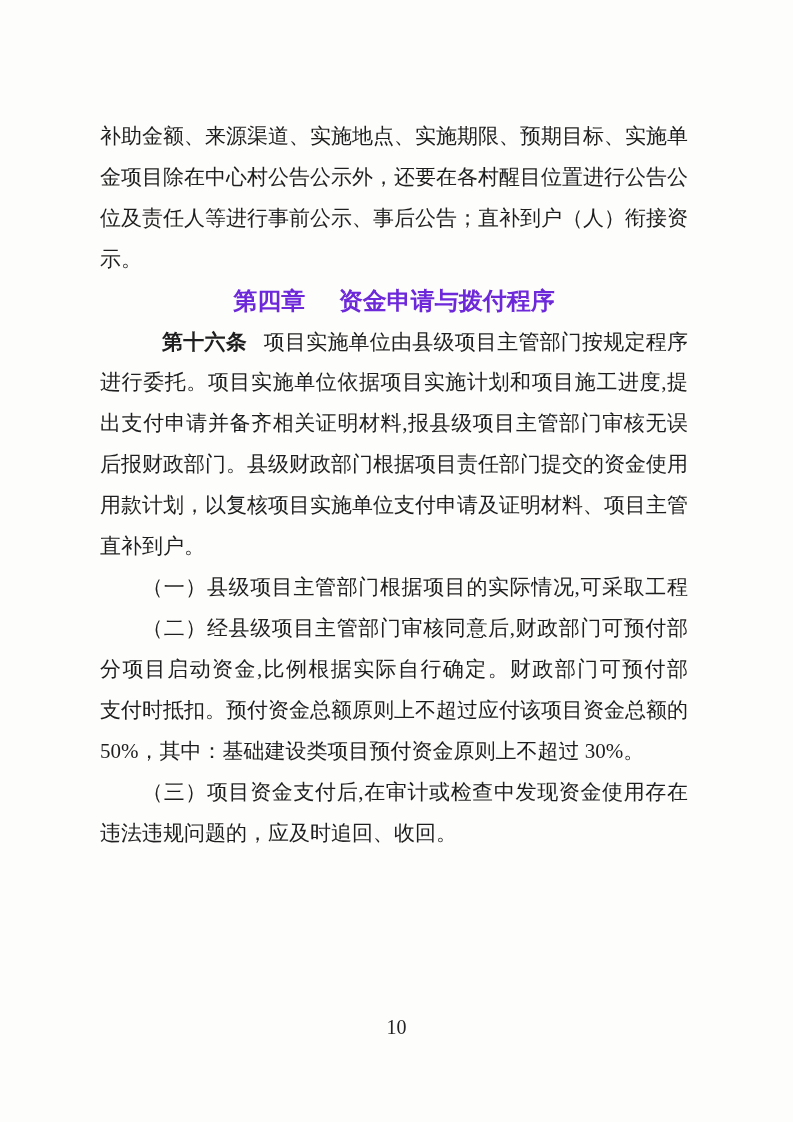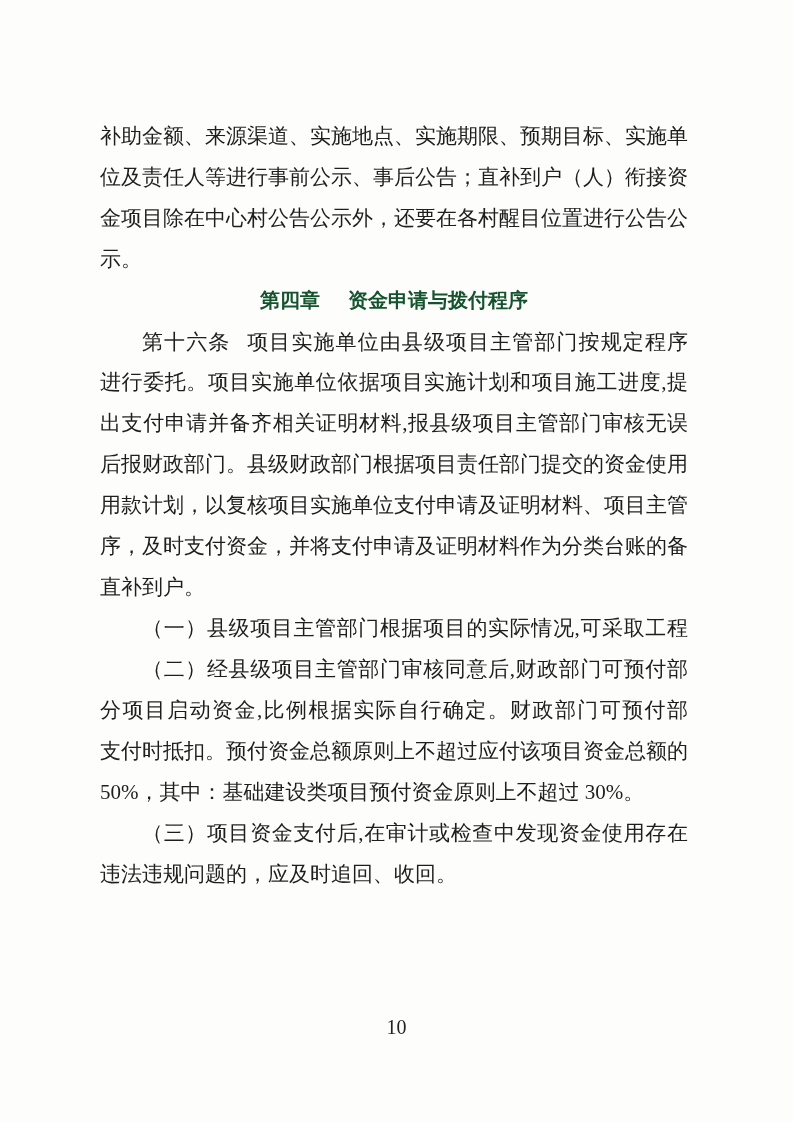--- a/index.html
+++ b/index.html
@@ -34,63 +34,63 @@
     text-align-last: left;
   }
   .indent { text-indent: 2em; }
   .heading {
     line-height: 41px;
     height: 41px;
     text-align: center;
     text-align-last: center;
     font-family: "Liberation Sans", "DejaVu Sans", sans-serif;
     font-weight: bold;
-    font-size: 20px;
-    color: #14532d;
+    font-size: 24px;
+    color: #6d28d9;
     white-space: nowrap;
   }
   .heading .chapter-label { margin-right: 1.4em; }
   .article-label {
     font-family: "Liberation Sans", "DejaVu Sans", sans-serif;
-    font-weight: normal;
+    font-weight: bold;
     margin-right: 0.8em;
+    margin-left: 20px;
   }
   .page-number {
     position: absolute;
     left: 0; top: 1016px;
     width: 793px;
     text-align: center;
     text-align-last: center;
     font-size: 20px;
     color: #222;
   }
 </style>
 </head>
 <body>
 
 <div class="page">
   <div class="content">
 
     <div class="line">补助金额、来源渠道、实施地点、实施期限、预期目标、实施单</div>
+    <div class="line">金项目除在中心村公告公示外，还要在各村醒目位置进行公告公</div>
     <div class="line">位及责任人等进行事前公示、事后公告；直补到户（人）衔接资</div>
-    <div class="line">金项目除在中心村公告公示外，还要在各村醒目位置进行公告公</div>
     <div class="line plast">示。</div>
 
     <div class="heading">
       <span class="chapter-label">第四章</span><span>资金申请与拨付程序</span>
     </div>
 
     <div class="line indent">
       <span class="article-label">第十六条</span><span>项目实施单位由县级项目主管部门按规定程序</span>
     </div>
     <div class="line">进行委托。项目实施单位依据项目实施计划和项目施工进度,提</div>
     <div class="line">出支付申请并备齐相关证明材料,报县级项目主管部门审核无误</div>
     <div class="line">后报财政部门。县级财政部门根据项目责任部门提交的资金使用</div>
     <div class="line">用款计划，以复核项目实施单位支付申请及证明材料、项目主管</div>
-    <div class="line">序，及时支付资金，并将支付申请及证明材料作为分类台账的备</div>
     <div class="line plast">直补到户。</div>
 
     <div class="line indent">（一）县级项目主管部门根据项目的实际情况,可采取工程</div>
 
     <div class="line indent">（二）经县级项目主管部门审核同意后,财政部门可预付部</div>
     <div class="line">分项目启动资金,比例根据实际自行确定。财政部门可预付部</div>
     <div class="line">支付时抵扣。预付资金总额原则上不超过应付该项目资金总额的</div>
     <div class="line plast">50%，其中：基础建设类项目预付资金原则上不超过 30%。</div>
 
     <div class="line indent">（三）项目资金支付后,在审计或检查中发现资金使用存在</div>

